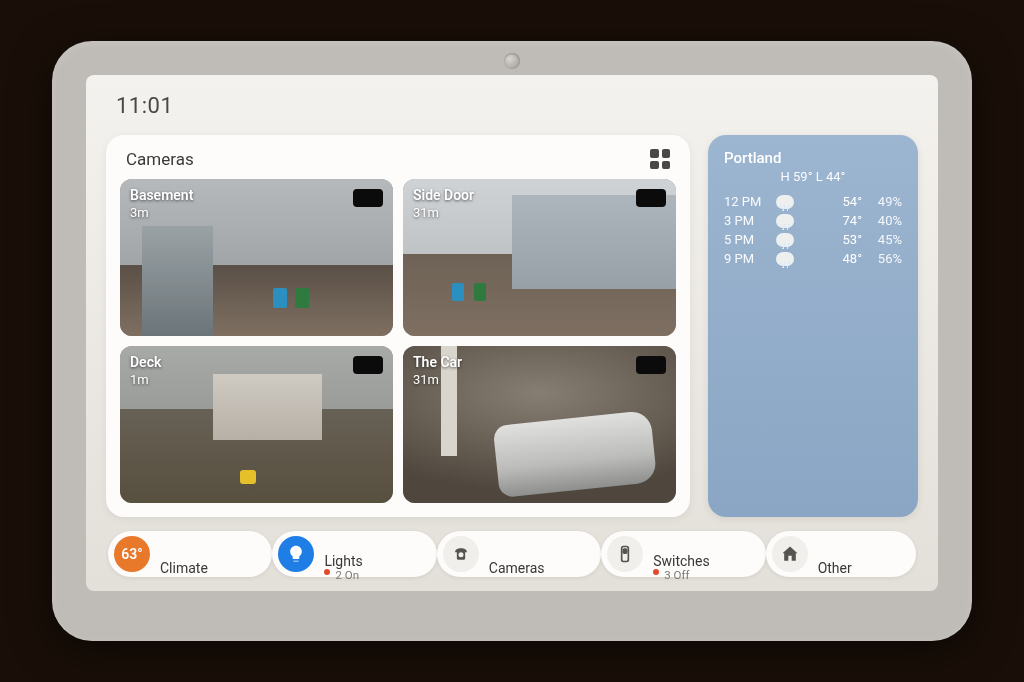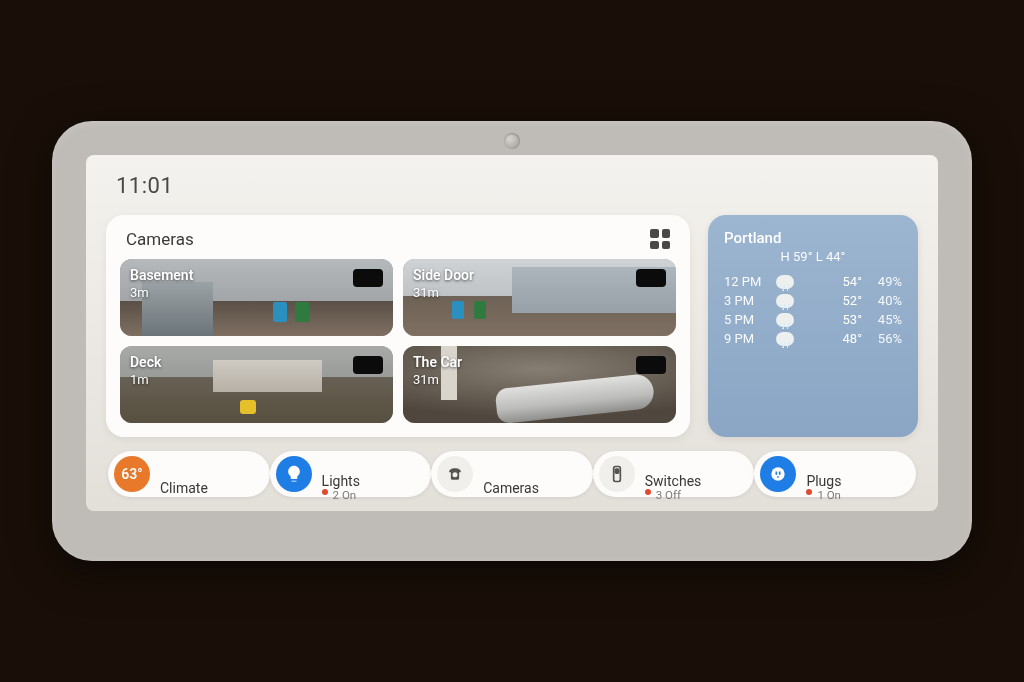--- a/index.html
+++ b/index.html
@@ -2,21 +2,21 @@
 <html><head>
 <meta charset="utf-8">
 <style>
   * { box-sizing: border-box; margin: 0; padding: 0; }
   html, body { width: 1024px; height: 682px; overflow: hidden; font-family: -apple-system, "Segoe UI", Roboto, Arial, sans-serif; }
   body {
     background: #1a0f08;
     display: flex; align-items: center; justify-content: center;
   }
   .device-frame {
-    width: 920px; height: 440px;
+    width: 920px; height: 600px;
     background: #bfbcb8;
     border-radius: 40px;
     padding: 34px 34px 50px 34px;
     position: relative;
     box-shadow: 0 10px 40px rgba(0,0,0,0.6), inset 0 2px 8px rgba(255,255,255,0.15);
   }
   .screen {
     width: 100%; height: 100%;
     background: linear-gradient(180deg, #f4f2ee 0%, #eae7e2 60%, #e3dfd9 100%);
     border-radius: 8px;
@@ -271,21 +271,21 @@
               </span>
             <span class="ftemp">54°</span>
             <span class="fhum">49%</span>
           </div>
           <div class="frow">
             <span class="ftime">3 PM</span>
             <span class="ficon">
                 <span class="c"></span>
                 <span class="r"></span>
               </span>
-            <span class="ftemp">52°</span>
+            <span class="ftemp">74°</span>
             <span class="fhum">40%</span>
           </div>
           <div class="frow">
             <span class="ftime">5 PM</span>
             <span class="ficon">
                 <span class="c"></span>
                 <span class="r"></span>
               </span>
             <span class="ftemp">53°</span>
             <span class="fhum">45%</span>
@@ -350,35 +350,28 @@
         </div>
         <div class="pill-text">
           <span class="pill-title">Switches</span>
           <span class="pill-sub">
               <span class="dot"></span>
               <span>3 Off</span>
             </span>
         </div>
       </div>
 
-      <div class="pill">
-        <div class="pill-icon blue">
-          <svg class="plug-svg" viewBox="0 0 24 24" fill="#fff">
-              <circle cx="12" cy="12" r="8" fill="#fff"></circle>
-              <rect x="9" y="9" width="2" height="4" fill="#1f7de6"></rect>
-              <rect x="13" y="9" width="2" height="4" fill="#1f7de6"></rect>
-              <circle cx="12" cy="15.5" r="1" fill="#1f7de6"></circle>
+
+      <div class="pill small">
+        <div class="pill-icon white">
+          <svg class="home-svg" viewBox="0 0 24 24" fill="#565451">
+              <path d="M12 3l9 8h-2v9h-5v-6h-4v6H5v-9H3l9-8z"></path>
             </svg>
         </div>
         <div class="pill-text">
-          <span class="pill-title">Plugs</span>
-          <span class="pill-sub">
-              <span class="dot"></span>
-              <span>1 On</span>
-            </span>
-        </div>
-      </div>
-
+          <span class="pill-title">Other</span>
+        </div>
+      </div>
 
     </div>
 
   </div>
 </div>
 
 </body></html>

